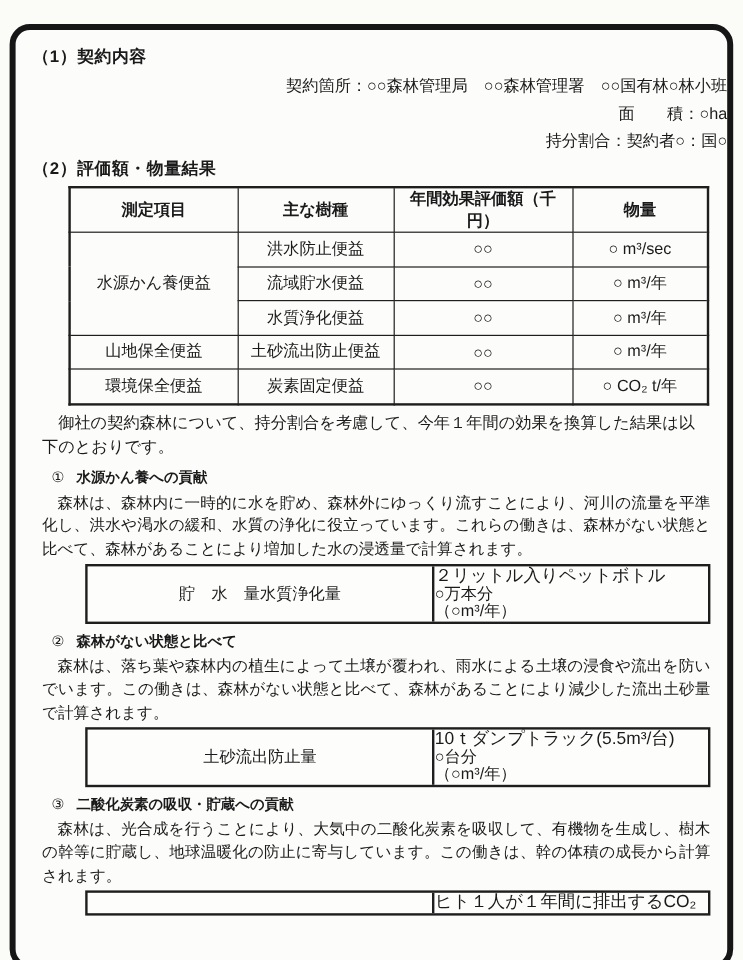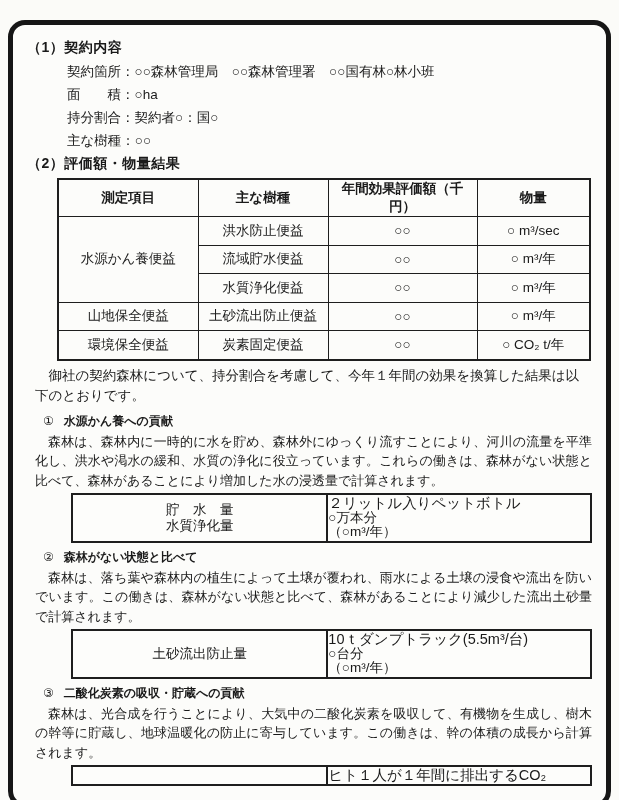--- a/index.html
+++ b/index.html
@@ -19,21 +19,21 @@
     border-radius:17px;
     padding:13px 0 0 0;
     background:#fcfcfa;
   }
   .sec-heading{
     font-size:14px;font-weight:bold;
     margin:0 0 3px 14px;
     letter-spacing:.5px;
     line-height:19px;
   }
-  .sub-items{margin:2px 0 2px 54px;}
+  .sub-items{margin:2px 0 2px 54px;text-align:right;}
   .sub-item{font-size:13.5px;line-height:23px;white-space:pre;}
   table.eval{
     border-collapse:collapse;
     margin:5px 12px 0 44px;
     table-layout:fixed;
     font-size:13.5px;
     border:2.4px solid #1e1e1e;
   }
   table.eval th,table.eval td{
     border:1.6px solid #1e1e1e;
@@ -63,25 +63,25 @@
   }
   .info-box{
     display:flex;
     border:2px solid #1e1e1e;
     margin:3px 14px 3px 58px;
     background:#fdfdfb;
   }
   .info-left{
     flex:0 0 49%;
     border-right:2px solid #1e1e1e;
-    display:flex;flex-direction:column;
+    display:flex;flex-direction:row;
     align-items:center;justify-content:center;
     text-align:right;
     font-size:13.5px;line-height:15.5px;
-    padding:2px 0;
+    padding:2px 17px;
     white-space:pre;
   }
   .info-right{
     flex:1;
     display:flex;flex-direction:column;
     align-items:flex-start;justify-content:center;
     text-align:center;
     font-size:13.5px;line-height:14.5px;
     padding:1px 0;
   }
@@ -90,21 +90,20 @@
 </head>
 <body>
 
 <div class="frame">
 
   <div class="sec-heading">（1）契約内容</div>
   <div class="sub-items">
     <div class="sub-item">契約箇所：○○森林管理局　○○森林管理署　○○国有林○林小班</div>
     <div class="sub-item">面　　積：○ha</div>
     <div class="sub-item">持分割合：契約者○：国○</div>
-    <div class="sub-item">主な樹種：○○</div>
   </div>
 
   <div class="sec-heading">（2）評価額・物量結果</div>
   <table class="eval">
     <colgroup>
         <col class="c1">
         <col class="c2">
         <col class="c3">
         <col class="c4">
       </colgroup>

